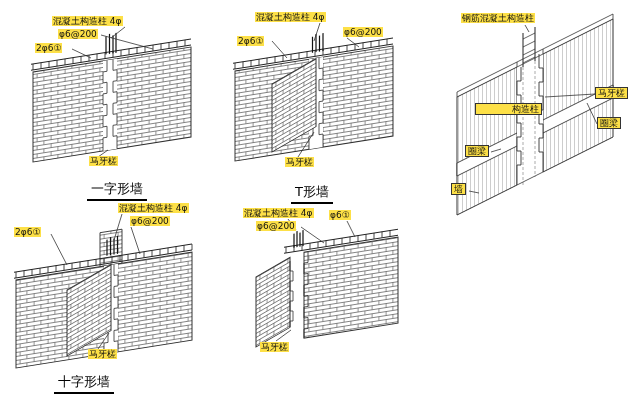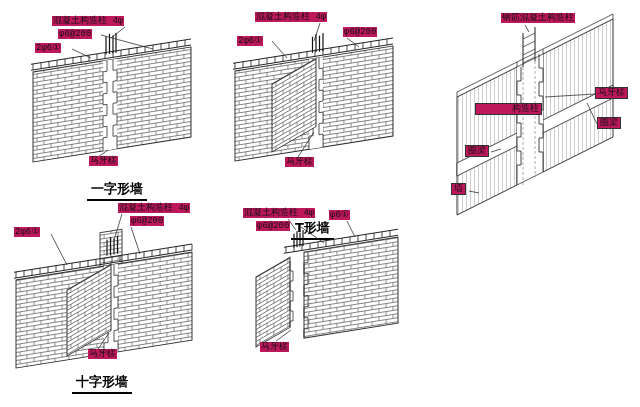--- a/index.html
+++ b/index.html
@@ -11,29 +11,28 @@
     overflow:hidden;
     color:#111;
   }
   .diag { position:absolute; }
   .diag svg { position:absolute; left:0; top:0; }
   .lbl {
     position:absolute;
     font-size:9px;
     line-height:1.15;
     color:#111;
-    background:#be185d;
+    background:#fde047;
     white-space:nowrap;
     padding:0 1px;
-    font-family:Liberation Mono, monospace;
   }
   .boxed { border:1px solid #333; padding:0 2px; }
   .title {
     position:absolute;
-    font-weight:bold;
+    font-weight:normal;
     font-size:13px;
     color:#000;
     border-bottom:2px solid #000;
     padding:0 4px 1px 4px;
     white-space:nowrap;
   }
 </style>
 </head>
 <body>
 
@@ -112,21 +111,21 @@
       <path d="M95 18 L89 36"></path>
       <path d="M47 36 L62 53"></path>
       <path d="M122 33 L134 42"></path>
       <path d="M73 152 L89 127"></path>
     </g>
   </svg>
   <span class="lbl" style="left:30px; top:7px;">混凝土构造柱 4φ</span>
   <span class="lbl" style="left:12px; top:31px;">2φ6①</span>
   <span class="lbl" style="left:118px; top:22px;">φ6@200</span>
   <span class="lbl" style="left:60px; top:152px;">马牙槎</span>
-  <div class="title" style="left:66px; top:178px;margin-top:36px;">T形墙</div>
+  <div class="title" style="left:66px; top:178px;">T形墙</div>
 </section>
 
 <section class="diag" style="left:10px; top:200px; width:200px; height:200px;">
   <svg width="200" height="200" viewBox="0 0 200 200">
     <defs>
       <pattern id="bkC" width="14" height="8" patternUnits="userSpaceOnUse">
         <rect width="14" height="8" fill="#fff"></rect>
         <path d="M0 0.5H14 M0 4.5H14 M4 0.5V4.5 M11 4.5V8.5" fill="none" stroke="#555" stroke-width="0.7"></path>
       </pattern>
     </defs>
@@ -157,21 +156,21 @@
       <path d="M112 14 L104 40"></path>
       <path d="M121 27 L130 54"></path>
       <path d="M41 34 L57 65"></path>
       <path d="M88 149 L99 133"></path>
     </g>
   </svg>
   <span class="lbl" style="left:108px; top:3px;">混凝土构造柱 4φ</span>
   <span class="lbl" style="left:120px; top:16px;">φ6@200</span>
   <span class="lbl" style="left:4px; top:27px;">2φ6①</span>
   <span class="lbl" style="left:78px; top:149px;">马牙槎</span>
-  <div class="title" style="left:62px; top:173px;">十字形墙</div>
+  <div class="title" style="left:44px; top:173px;">十字形墙</div>
 </section>
 
 <section class="diag" style="left:230px; top:205px; width:175px; height:195px;">
   <svg width="175" height="195" viewBox="0 0 175 195">
     <defs>
       <pattern id="bkD" width="14" height="8" patternUnits="userSpaceOnUse">
         <rect width="14" height="8" fill="#fff"></rect>
         <path d="M0 0.5H14 M0 4.5H14 M4 0.5V4.5 M11 4.5V8.5" fill="none" stroke="#555" stroke-width="0.7"></path>
       </pattern>
     </defs>
@@ -239,19 +238,19 @@
 
     <g stroke="#333" stroke-width="0.8" fill="none">
       <path d="M80 20 L84 27"></path>
       <path d="M150 89 L100 92"></path>
       <path d="M152 119 L142 98"></path>
       <path d="M66 105 L77 105"></path>
       <path d="M46 147 L56 144"></path>
       <path d="M24 186 L34 188"></path>
     </g>
   </svg>
-  <span class="lbl" style="left:16px; top:8px;margin-left:40px;">钢筋混凝土构造柱</span>
+  <span class="lbl" style="left:16px; top:8px;">钢筋混凝土构造柱</span>
   <span class="lbl boxed" style="left:150px; top:82px;">马牙槎</span>
   <span class="lbl boxed" style="left:152px; top:112px;">圈梁</span>
   <span class="lbl boxed" style="left:30px; top:98px;padding-left:36px;">构造柱</span>
   <span class="lbl boxed" style="left:20px; top:140px;">圈梁</span>
   <span class="lbl boxed" style="left:6px; top:178px;">墙</span>
 </section>
 
 </body></html>

